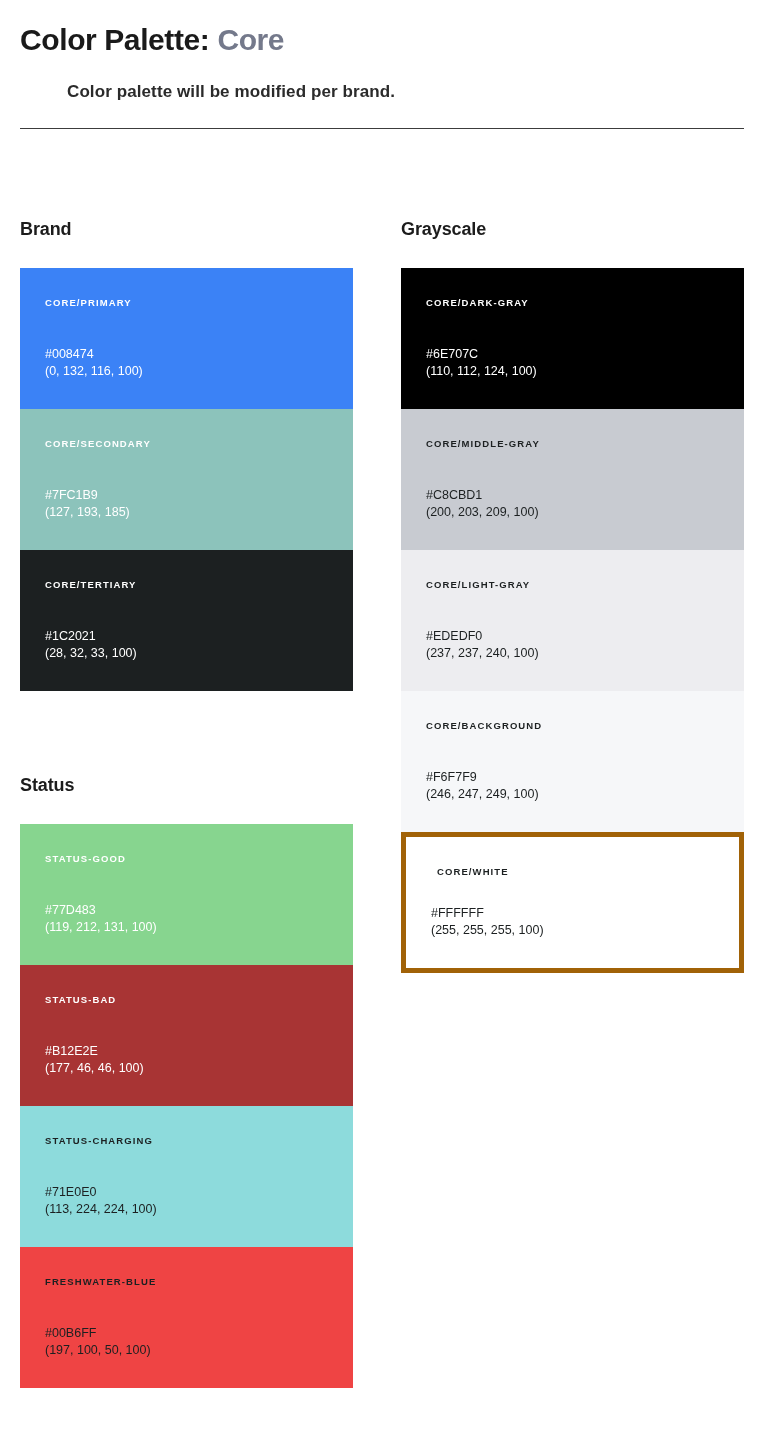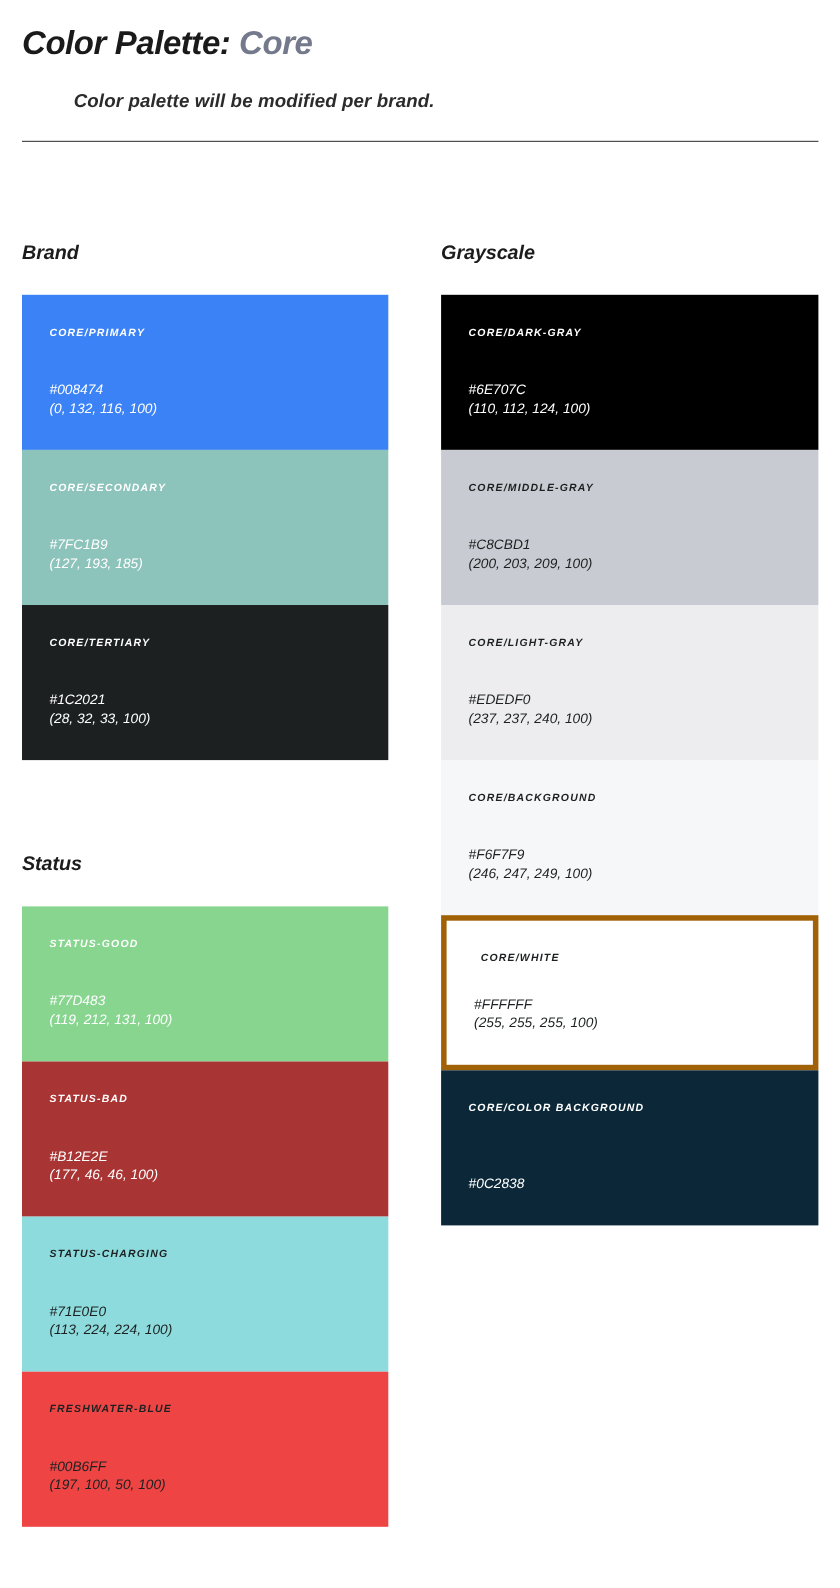--- a/index.html
+++ b/index.html
@@ -11,21 +11,20 @@
     font-family: "Liberation Sans", sans-serif;
     -webkit-font-smoothing: antialiased;
   }
 
   .page {
     position: relative;
     width: 664px;
     height: 1444px;
     background: #ffffff;
     padding: 0 20px;
-    font-style: italic;
   }
 
   
   .header { padding-top: 22px; }
 
   .page-title {
     font-size: 30px;
     font-weight: 700;
     letter-spacing: -0.4px;
     color: #1a1a1a;
@@ -227,25 +226,18 @@
         </div>
 
         <div class="swatch dark-text bordered" style="background:#ffffff">
           <div class="swatch-name">CORE/WHITE</div>
           <div class="swatch-values">
             <span class="swatch-hex">#FFFFFF</span>
             <span class="swatch-rgb">(255, 255, 255, 100)</span>
           </div>
         </div>
 
-        <div class="swatch light-text" style="background:#0c2838">
-          <div class="swatch-name">CORE/COLOR BACKGROUND</div>
-          <div class="swatch-values">
-            <span class="swatch-hex">#0C2838</span>
-
-          </div>
-        </div>
 
       </div>
     </div>
 
   </div>
 </div>
 
 </body></html>

